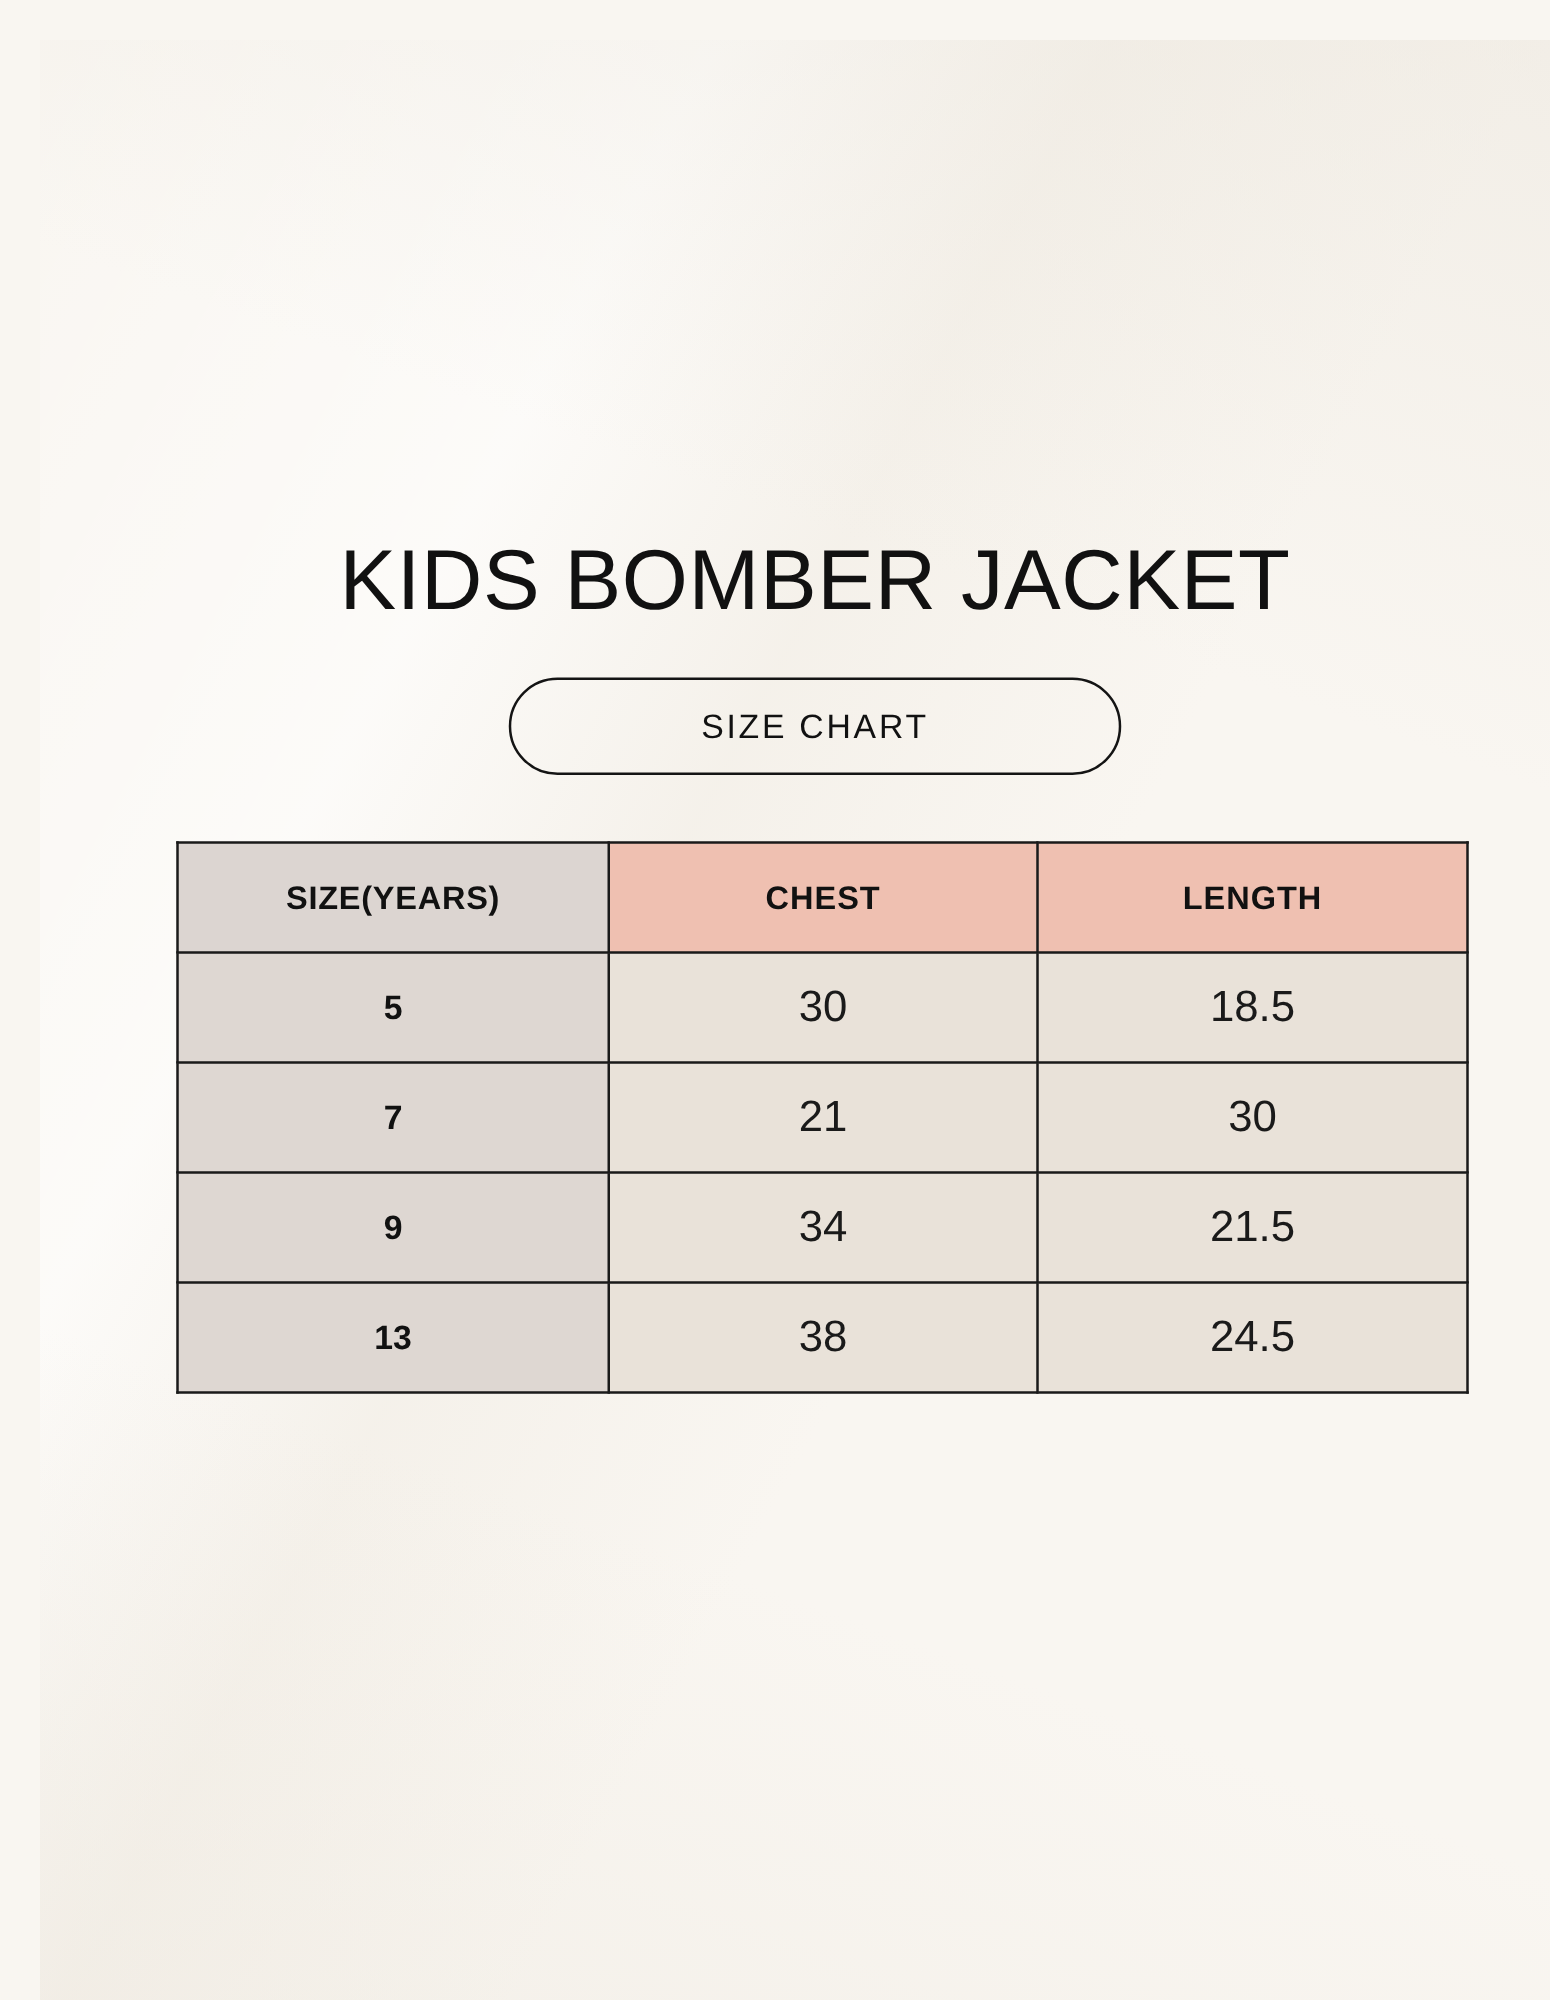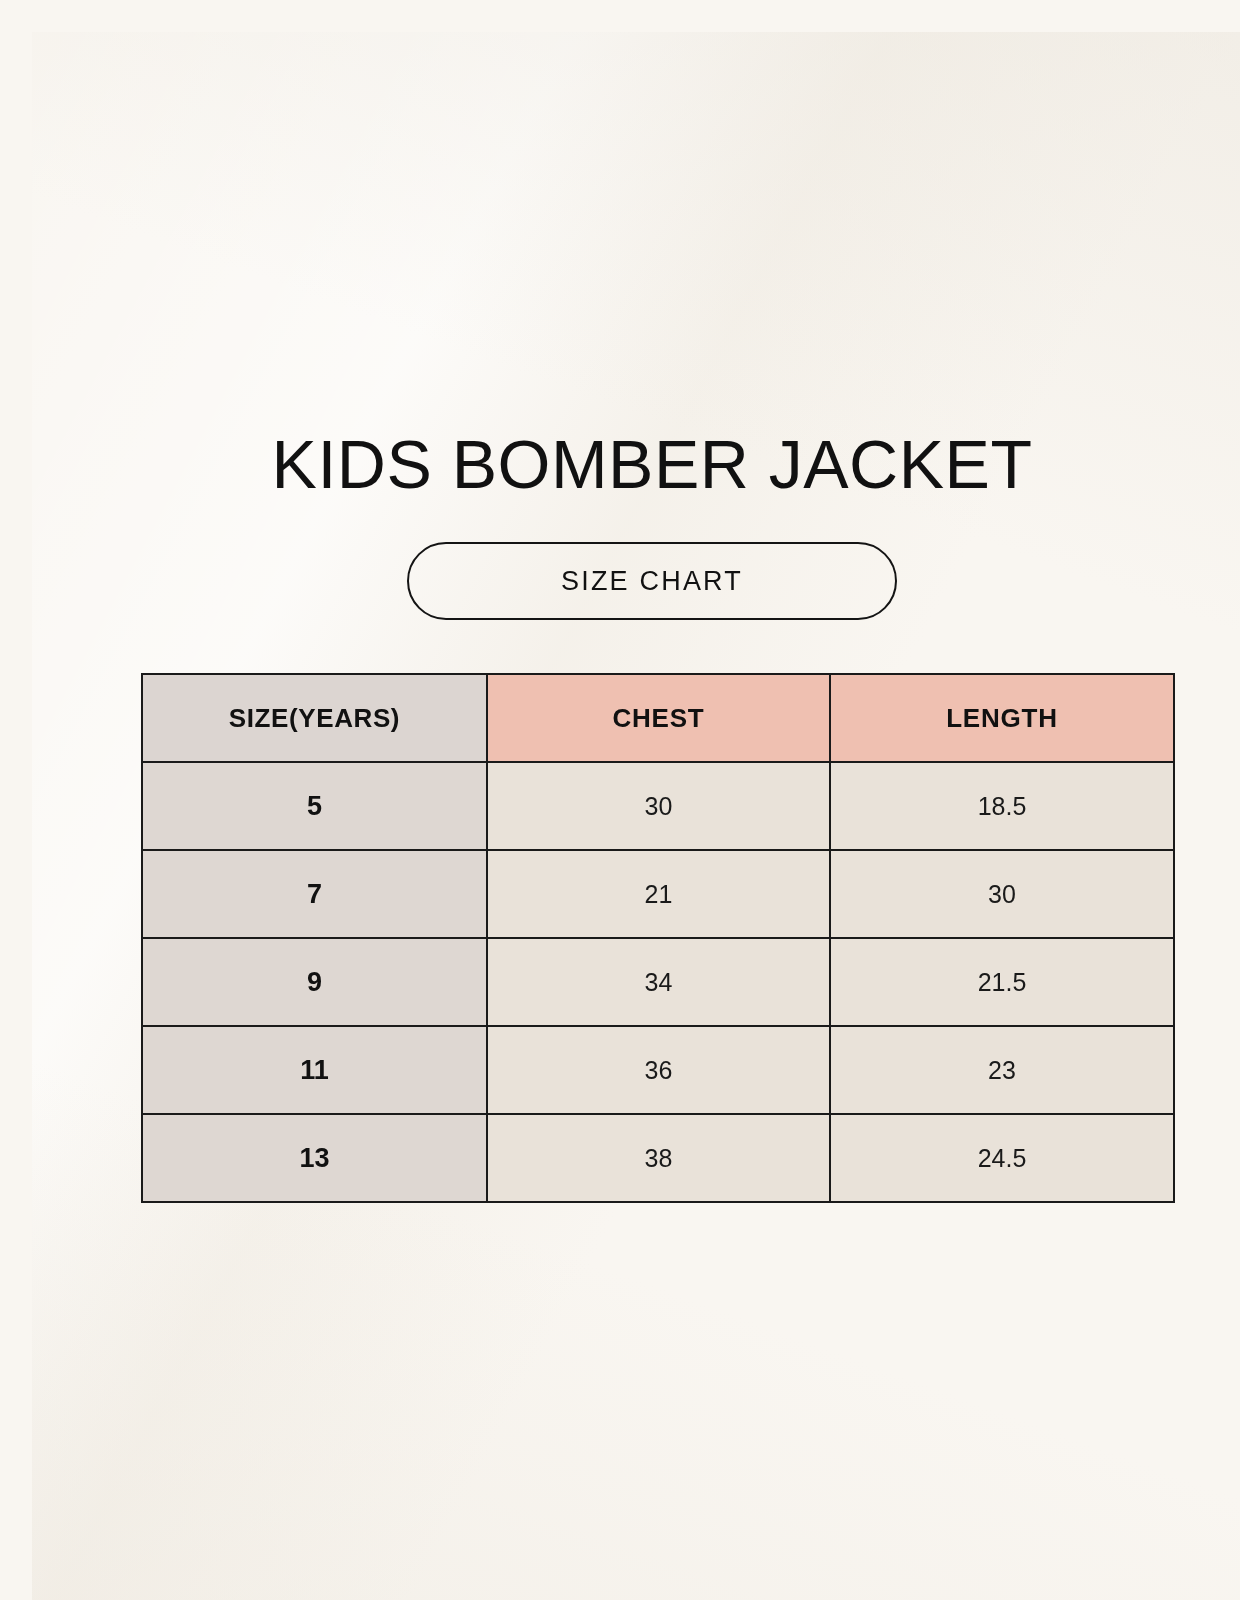--- a/index.html
+++ b/index.html
@@ -130,21 +130,21 @@
 
   
   td.d-size {
     background: #ded7d2;
     font-size: 27px;
     font-weight: 700;
     color: #111111;
   }
   td.d-val {
     background: #e9e2d9;
-    font-size: 25px;
+    font-size: 35px;
     font-weight: 400;
     color: #1a1a1a;
   }
 
   
   .footnote {
     position: absolute;
     left: 93px;
     top: 1168px;
     width: 1032px;
@@ -193,25 +193,20 @@
           <td class="d-size">7</td>
           <td class="d-val">21</td>
           <td class="d-val">30</td>
         </tr>
         <tr>
           <td class="d-size">9</td>
           <td class="d-val">34</td>
           <td class="d-val">21.5</td>
         </tr>
         <tr>
-          <td class="d-size">11</td>
-          <td class="d-val">36</td>
-          <td class="d-val">23</td>
-        </tr>
-        <tr>
           <td class="d-size">13</td>
           <td class="d-val">38</td>
           <td class="d-val">24.5</td>
         </tr>
       </tbody>
     </table>
   </div>
 
 
 </div>

